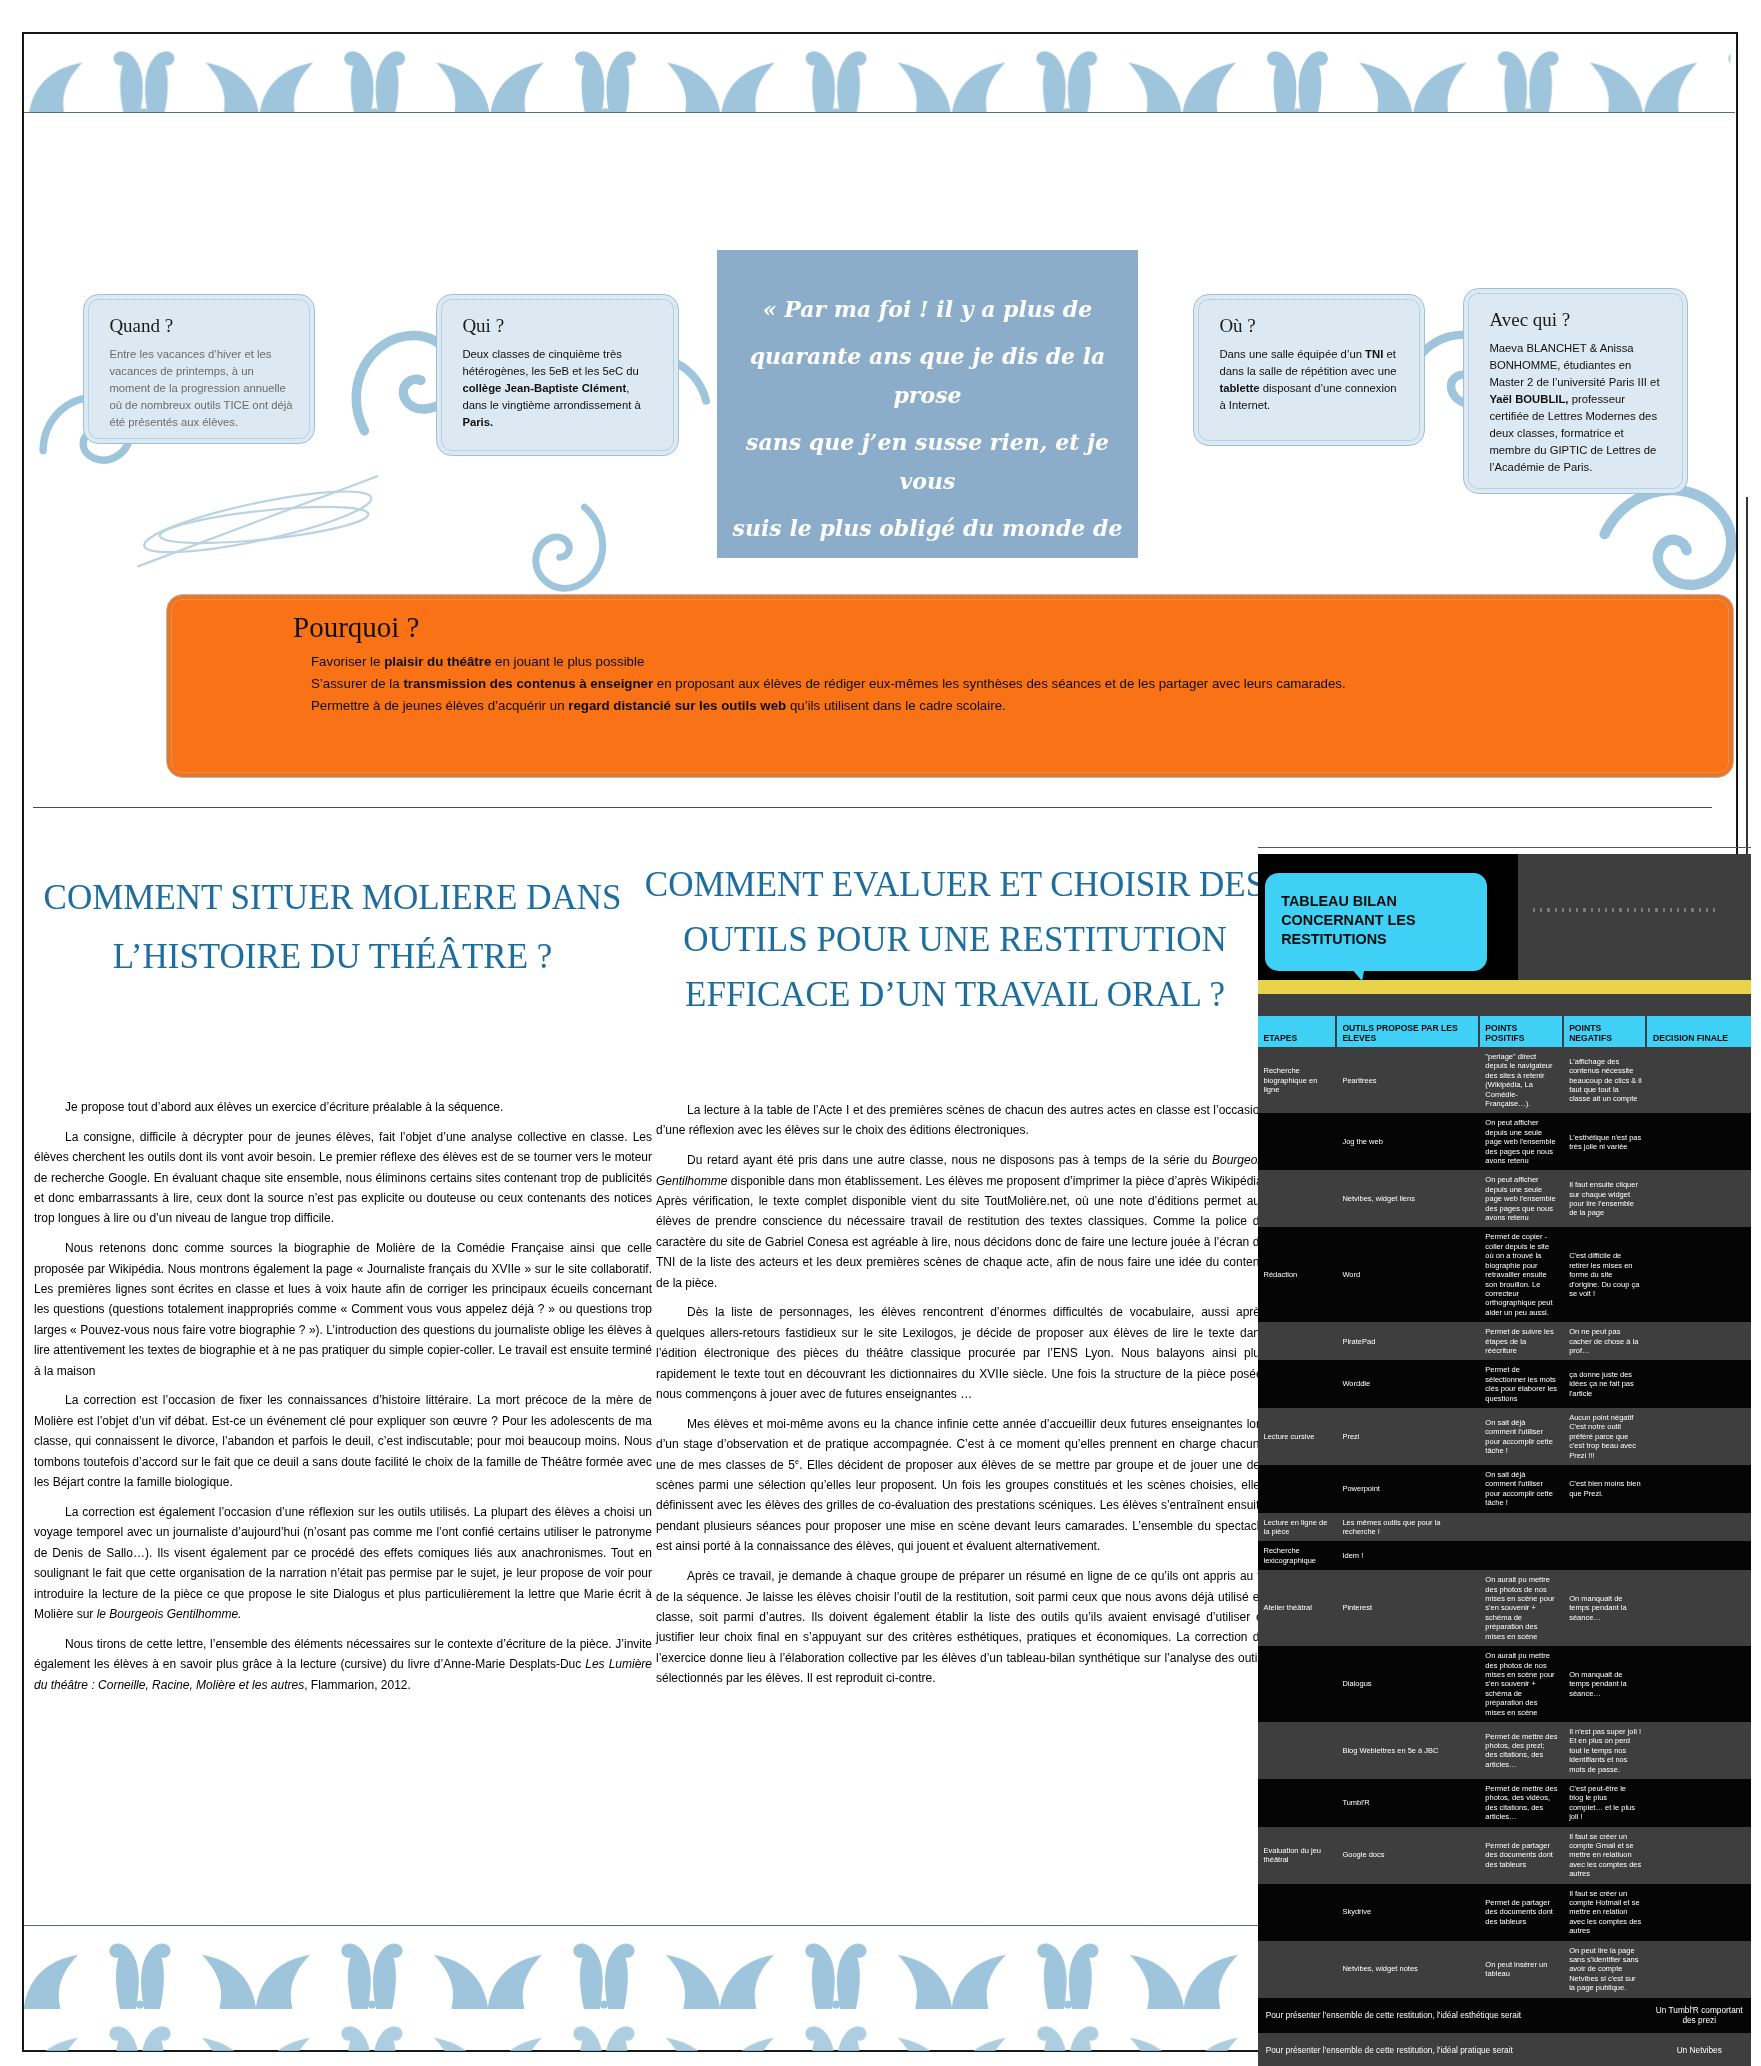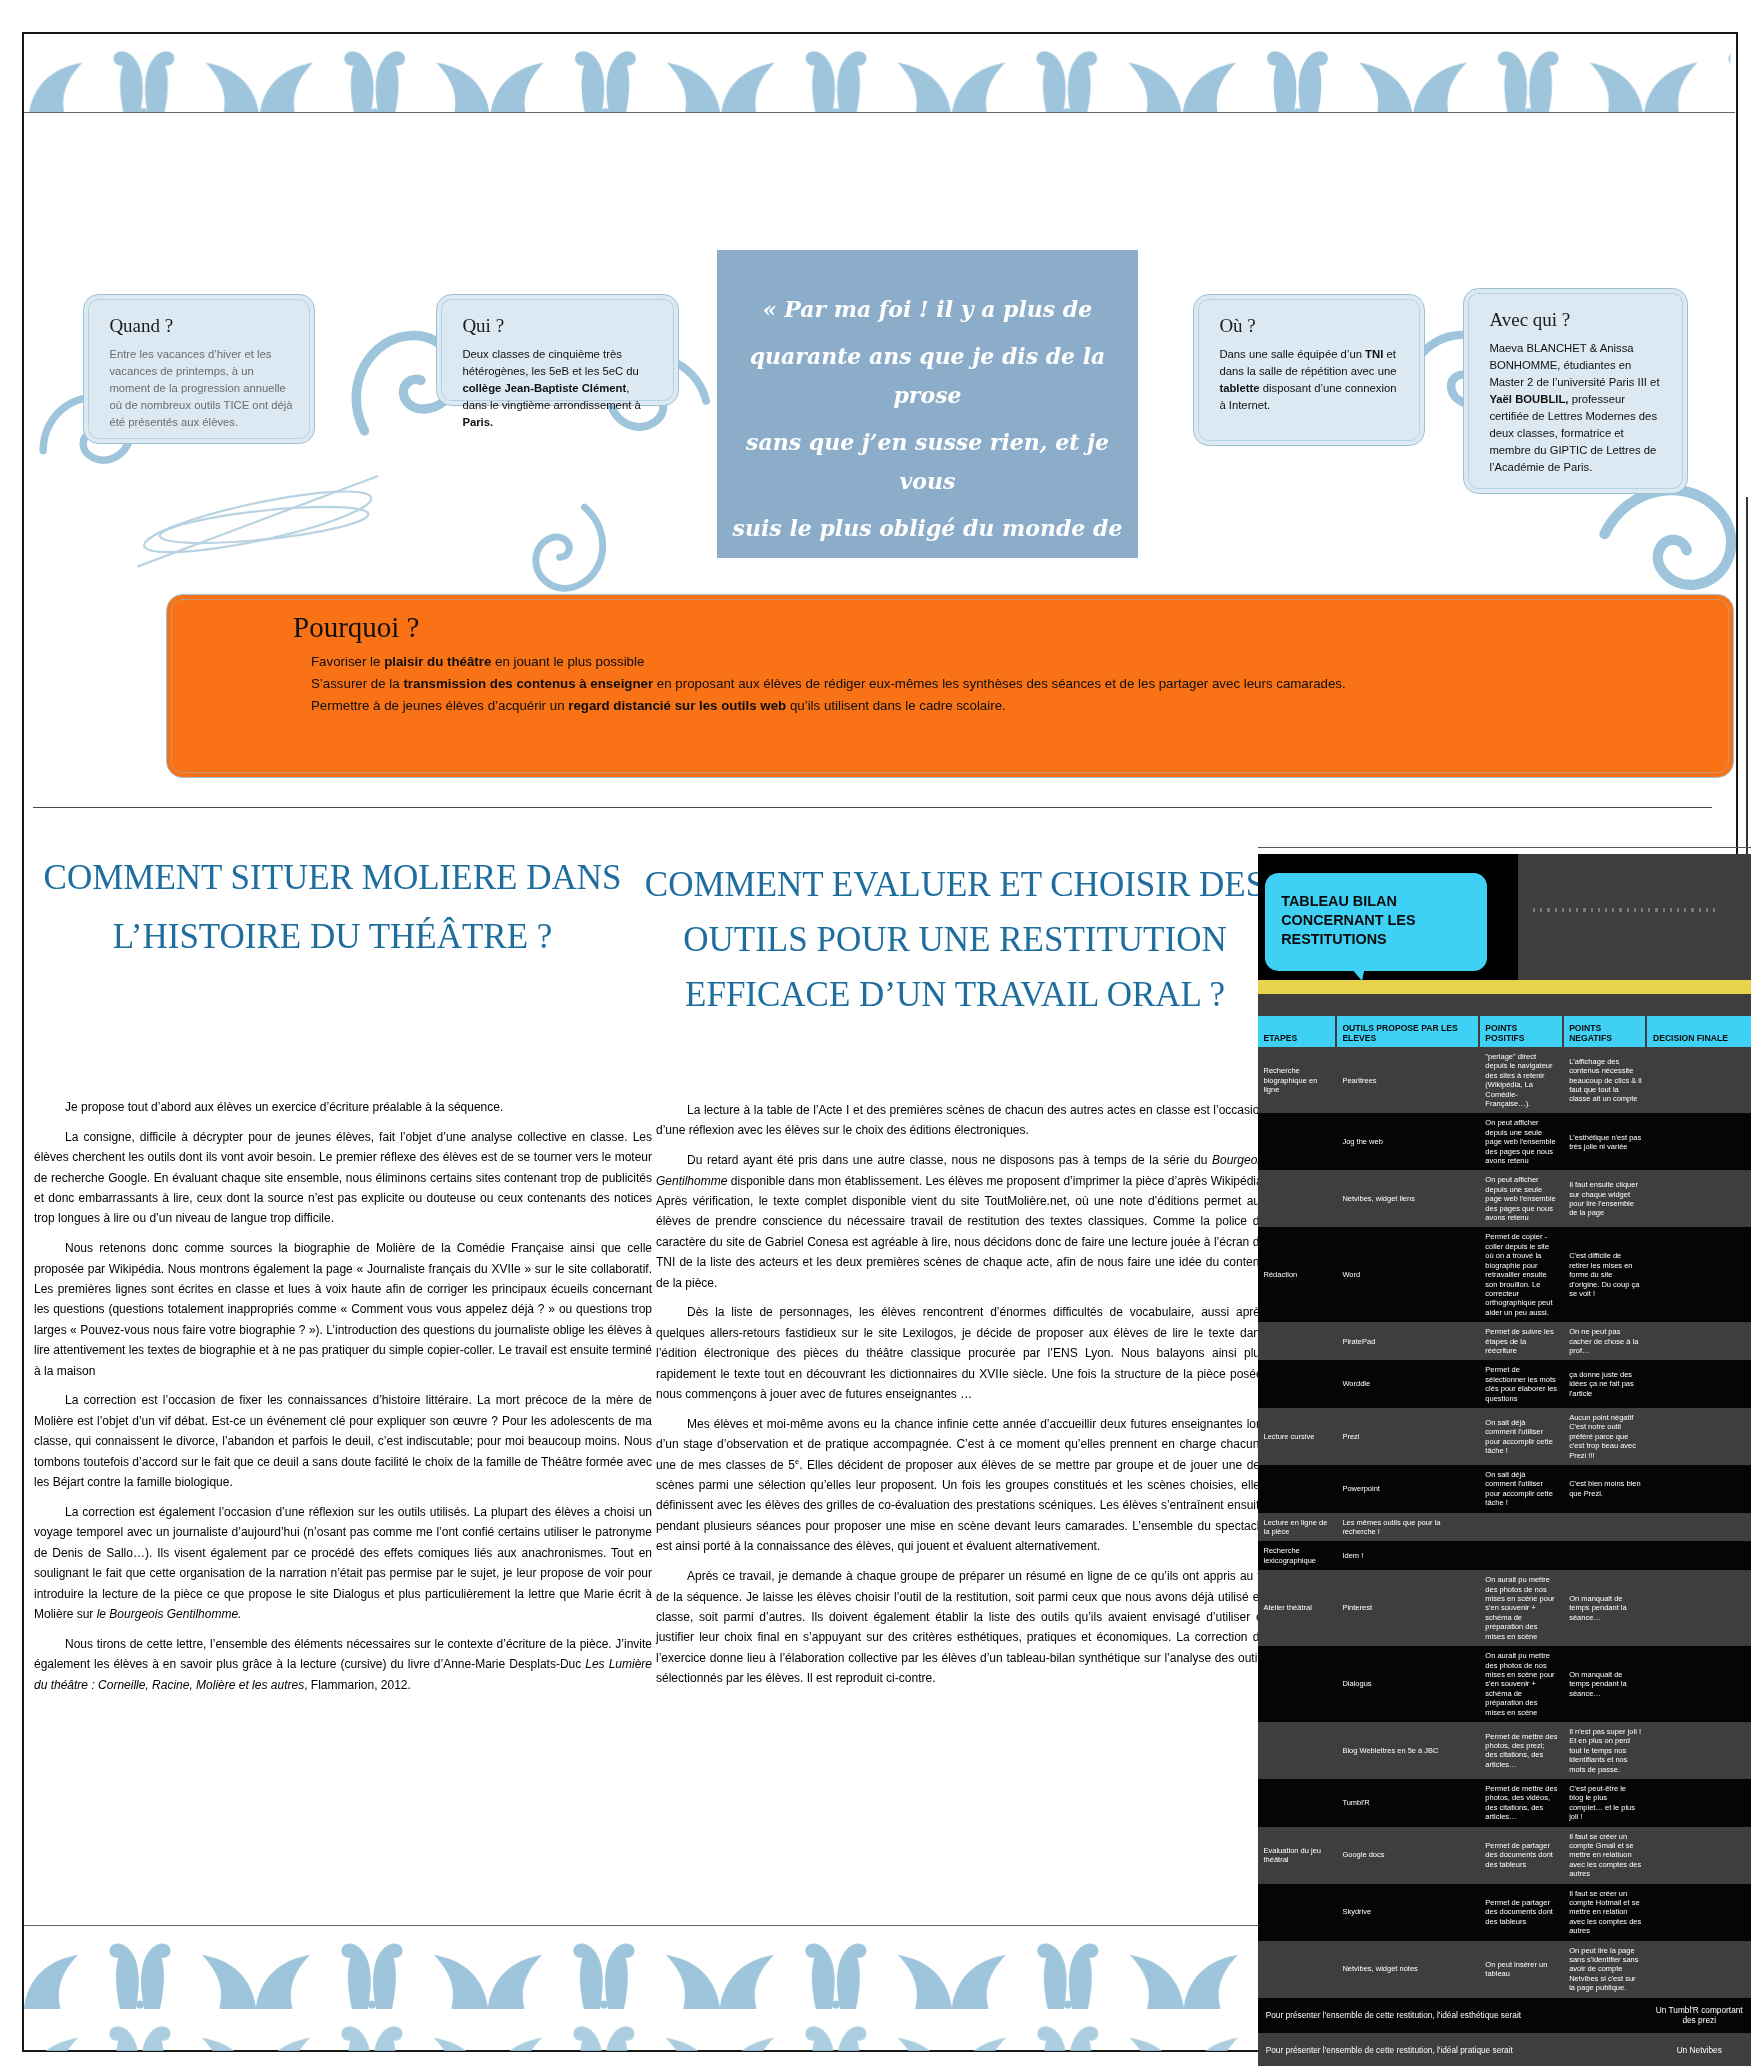--- a/index.html
+++ b/index.html
@@ -21,42 +21,42 @@
   
   .callout{position:absolute;background:#dde9f2;border:1.1px solid #9cc0d6;border-radius:15.5px;box-sizing:border-box;}
   .callout::before{content:"";position:absolute;inset:3.9px;border:1.1px dotted #93bad2;border-radius:11px;pointer-events:none;}
   .cinner{position:relative;padding:20px 21px 0 25.4px;}
   .ct{font-family:"Liberation Serif",serif;font-size:19px;color:#1a1a1a;margin:0 0 8.8px 0;font-weight:400;}
   .cb{font-size:11.3px;line-height:17px;color:#101010;}
   #box-quand .cb{color:#6b6b6b;}
   .cb b{font-weight:bold;}
 
   #box-quand{left:83px;top:294px;width:232px;height:150px;}
-  #box-qui{left:436px;top:294px;width:243px;height:112px;}
+  #box-qui{left:436px;top:294px;width:243px;height:162px;}
   #box-ou{left:1193px;top:294px;width:232px;height:152px;}
   #box-avecqui{left:1463px;top:288px;width:225px;height:206px;}
 
   
   .quote{position:absolute;left:717px;top:250px;width:421px;height:308px;background:#8badc9;
     color:#fff;text-align:center;box-sizing:border-box;padding-top:32px;}
   .qline{font-family:"DejaVu Serif",serif;font-style:italic;font-weight:bold;font-size:22px;line-height:39px;margin-top:8px;}
   .qattr{margin-top:13.3px;font-size:16px;line-height:25px;color:#f2f7fa;}
   .qattr .it{font-style:italic;}
 
   
   .pourquoi{position:absolute;left:166px;top:594px;width:1568px;height:184px;background:#f97316;
     border:1.1px solid #9cc0d6;border-radius:16.6px;box-sizing:border-box;}
   .pourquoi::before{content:"";position:absolute;inset:3.9px;border:1.1px dotted #93bad2;border-radius:12px;pointer-events:none;}
   .pq-title{font-family:"Liberation Serif",serif;font-size:29px;margin:15.5px 0 7.7px 126px;color:#111;}
   .pq-lines{margin-left:144px;font-size:13.3px;line-height:22px;color:#0d0d0d;}
   .pq-lines b{font-weight:bold;text-align:center;}
 
   
   .bigh{position:absolute;text-align:center;font-family:"Liberation Serif",serif;color:#1e6d9f;font-weight:400;}
-  .h-left{left:33px;top:848px;width:599px;font-size:35px;line-height:59px;}
+  .h-left{left:33px;top:868px;width:599px;font-size:35px;line-height:59px;}
   .h-right{left:644px;top:857px;width:622px;font-size:35px;line-height:55px;}
 
   
   .col{position:absolute;font-size:12px;line-height:20.4px;text-align:justify;color:#000;}
   .col-left{left:34px;top:1097px;width:618px;}
   .col-right{left:656px;top:1100px;width:610px;}
   .col p{margin:0 0 9.4px 0;text-indent:31px;}
   .col .it{font-style:italic;}
   .col sup{font-size:0.62em;vertical-align:super;line-height:0;}
   .inset{float:right;width:241px;margin:7.7px 34px 12px 24px;border:6.6px solid #17648f;

